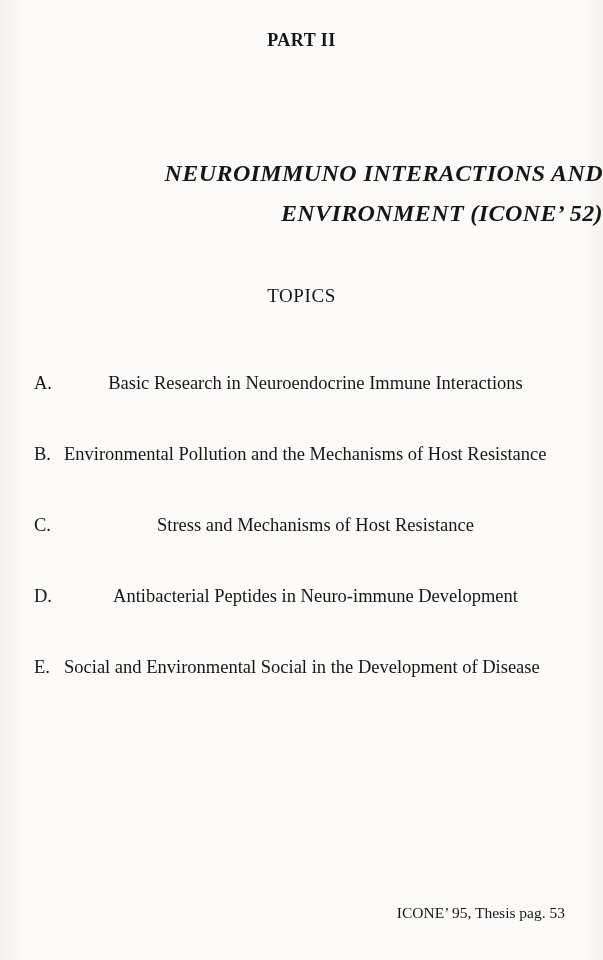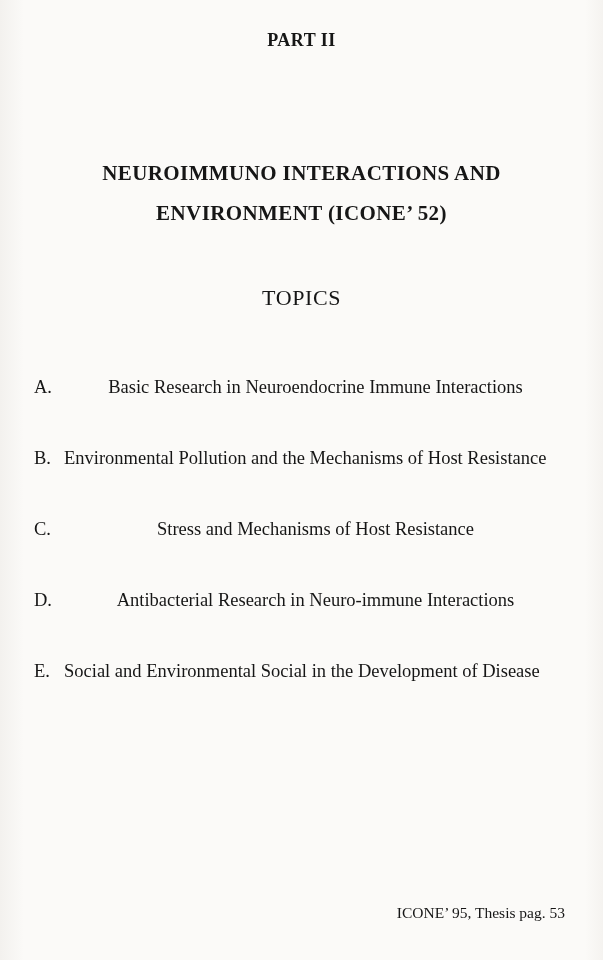--- a/index.html
+++ b/index.html
@@ -19,30 +19,31 @@
     box-sizing: border-box;
   }
   .part-title {
     text-align: center;
     font-weight: bold;
     font-size: 18px;
     letter-spacing: 0.5px;
     padding-top: 30px;
   }
   .main-title {
-    text-align: center;
+    text-align: right;
     font-weight: bold;
-    font-size: 21px;
+    font-size: 24px;
     letter-spacing: 0.4px;
     margin-top: 102px;
     line-height: 40px;
+    font-style: italic;
   }
   .topics-heading {
     text-align: center;
-    font-size: 22px;
+    font-size: 19px;
     letter-spacing: 0.6px;
     margin-top: 52px;
   }
   .topics-list {
     margin-top: 56px;
     padding: 0 36px 0 34px;
   }
   .topic-item {
     display: flex;
     align-items: flex-start;
@@ -94,21 +95,21 @@
       <span class="topic-text">Environmental Pollution and the Mechanisms of Host Resistance</span>
     </div>
 
     <div class="topic-item">
       <span class="topic-letter">C.</span>
       <span class="topic-text no-justify">Stress and Mechanisms of Host Resistance</span>
     </div>
 
     <div class="topic-item">
       <span class="topic-letter">D.</span>
-      <span class="topic-text no-justify">Antibacterial Research in Neuro-immune Interactions</span>
+      <span class="topic-text no-justify">Antibacterial Peptides in Neuro-immune Development</span>
     </div>
 
     <div class="topic-item">
       <span class="topic-letter">E.</span>
       <span class="topic-text">Social and Environmental Social in the Development of Disease</span>
     </div>
 
   </div>
 
   <div class="page-footer">ICONE’ 95, Thesis pag. 53</div>

